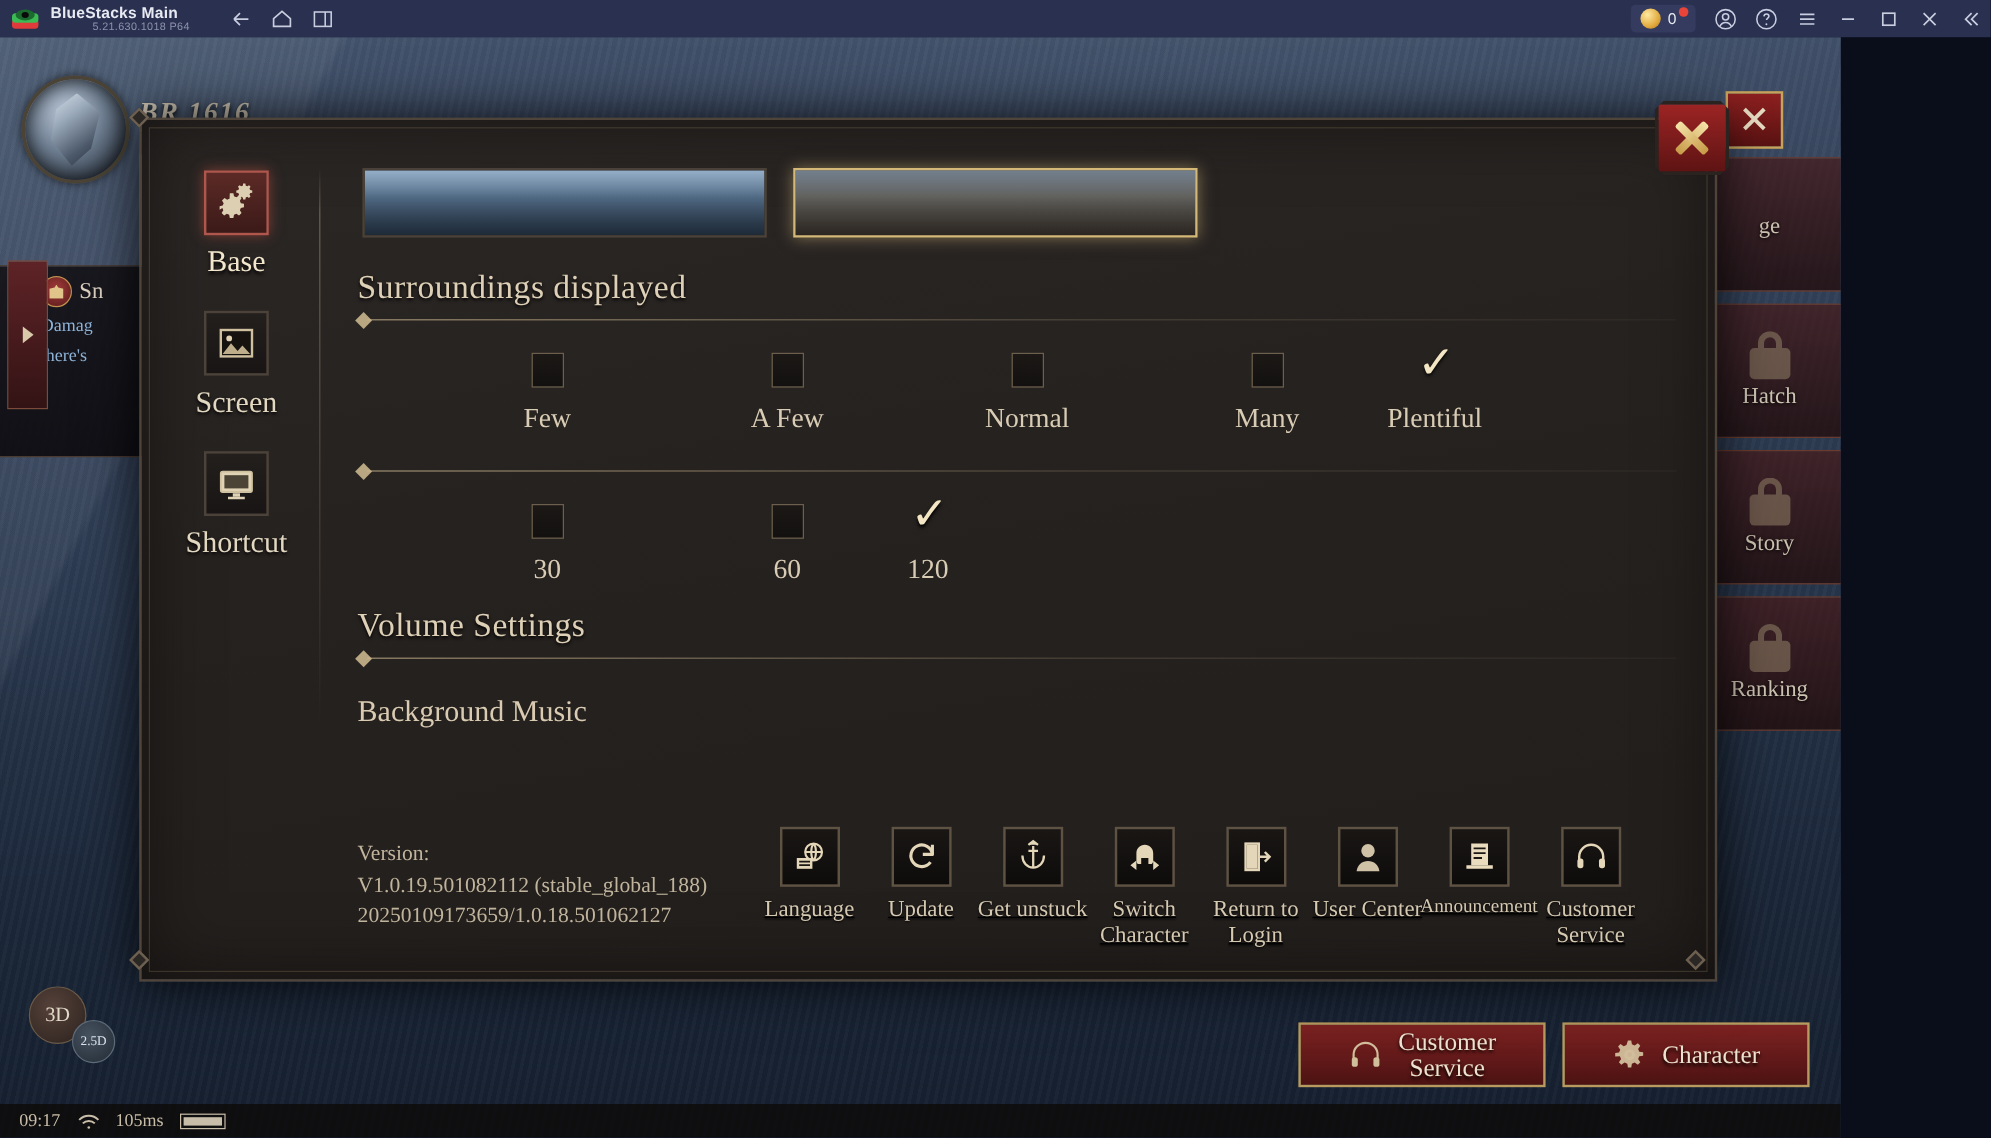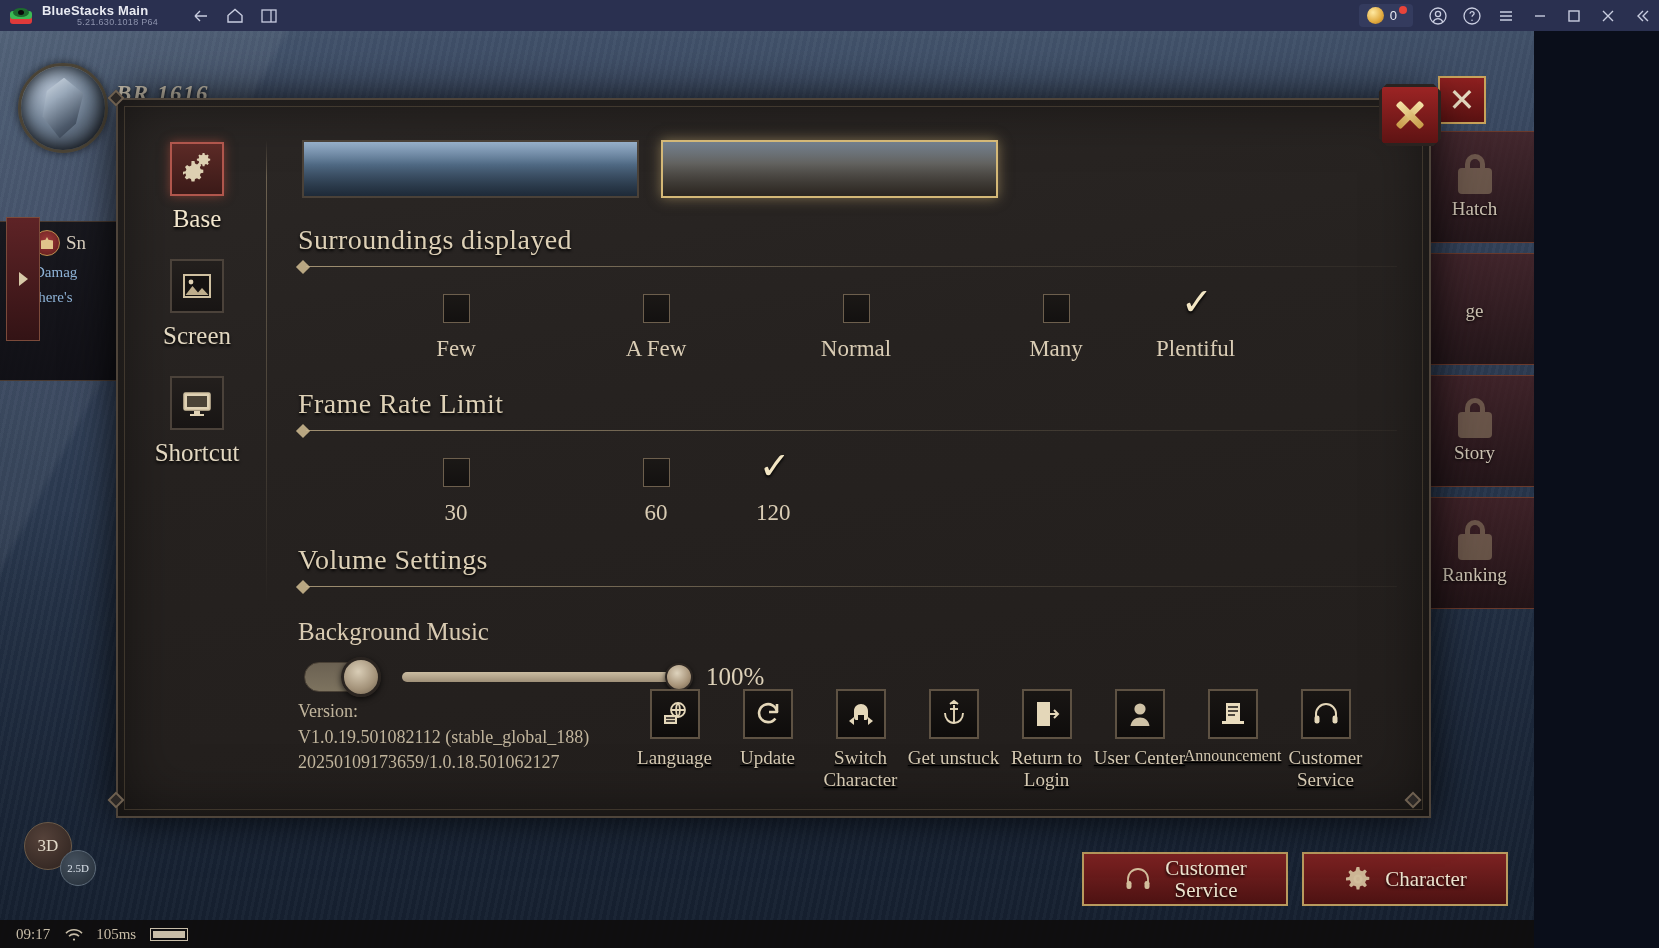--- a/index.html
+++ b/index.html
@@ -340,28 +340,28 @@
           <i></i>
         </div>
       <div class="chat-name">Sn</div>
     </div>
     <div class="chat-line">Damag</div>
     <div class="chat-line">there's</div>
   </div>
 
   <div id="side-panel">
     <div class="side-item">
+      <div class="lbl">ge</div>
+    </div>
+    <div class="side-item">
       <div class="lock">
           <div class="shack"></div>
           <div class="body"></div>
         </div>
       <div class="lbl">Hatch</div>
-    </div>
-    <div class="side-item">
-      <div class="lbl">ge</div>
     </div>
     <div class="side-item">
       <div class="lock">
           <div class="shack"></div>
           <div class="body"></div>
         </div>
       <div class="lbl">Story</div>
     </div>
     <div class="side-item">
       <div class="lock">
@@ -510,21 +510,20 @@
           <div class="opt-lbl">Many</div>
         </div>
         <div class="opt">
           <div class="cbox checked"></div>
           <div class="opt-lbl">Plentiful</div>
         </div>
       </div>
     </div>
 
     <div class="section">
-      <div class="sec-title">Frame Rate Limit</div>
       <div class="sec-rule">
           <div class="dia"></div>
           <div class="line"></div>
         </div>
       <div class="opts">
         <div class="opt" style="width:200px">
           <div class="cbox"></div>
           <div class="opt-lbl">30</div>
         </div>
         <div class="opt" style="width:200px">
@@ -539,30 +538,20 @@
     </div>
 
     <div class="section" style="margin-top:18px">
       <div class="sec-title">Volume Settings</div>
       <div class="sec-rule">
           <div class="dia"></div>
           <div class="line"></div>
         </div>
     </div>
     <div id="vol-label">Background Music</div>
-    <div id="vol-row">
-      <div class="switch">
-          <div class="knob"></div>
-        </div>
-      <div class="slider">
-        <div class="track"></div>
-        <div class="knob"></div>
-      </div>
-      <div id="vol-pct">100%</div>
-    </div>
 
     <div id="footer">
       <div id="version">
         <div>Version:</div>
         <div>V1.0.19.501082112  (stable_global_188)</div>
         <div>20250109173659/1.0.18.501062127</div>
       </div>
 
       <div id="footer-btns">
         <div class="fbtn">
@@ -582,42 +571,42 @@
             <svg width="30" height="30" viewBox="0 0 30 30" fill="none" stroke="#e4d7b9" stroke-width="2.6">
               <path d="M24 13a9 9 0 1 0-1.6 6.4"></path>
                 <path d="M24 5v8h-8" stroke-linejoin="round"></path>
             </svg>
           </div>
           <div class="lbl">Update</div>
         </div>
 
         <div class="fbtn">
           <div class="box">
-            <svg width="30" height="30" viewBox="0 0 30 30" fill="#e4d7b9">
-              <path d="M15 5c4 0 7 3 7 7v6c0 2-1 3-2 3h-2v-5h-6v5h-2c-1 0-2-1-2-3v-6c0-4 3-7 7-7z"></path>
-              <path d="M3 22l5-4v8zM27 22l-5-4v8z"></path>
-            </svg>
-          </div>
-          <div class="lbl">Switch Character</div>
-        </div>
-
-        <div class="fbtn">
-          <div class="box">
             <svg width="30" height="30" viewBox="0 0 30 30" fill="none" stroke="#e4d7b9" stroke-width="1.9">
               <path d="M15 6v18"></path>
                 <path d="M11 5l4-3 4 3" fill="#e4d7b9"></path>
                 <path d="M6 14c0 6 4 10 9 10s9-4 9-10"></path>
               <path d="M11 10h8"></path>
             </svg>
           </div>
           <div class="lbl">Get unstuck</div>
         </div>
 
         <div class="fbtn">
           <div class="box">
+            <svg width="30" height="30" viewBox="0 0 30 30" fill="#e4d7b9">
+              <path d="M15 5c4 0 7 3 7 7v6c0 2-1 3-2 3h-2v-5h-6v5h-2c-1 0-2-1-2-3v-6c0-4 3-7 7-7z"></path>
+              <path d="M3 22l5-4v8zM27 22l-5-4v8z"></path>
+            </svg>
+          </div>
+          <div class="lbl">Switch Character</div>
+        </div>
+
+        <div class="fbtn">
+          <div class="box">
             <svg width="30" height="30" viewBox="0 0 30 30" fill="none" stroke="#e4d7b9" stroke-width="2">
               <path d="M16 5H7v20h9" fill="#e4d7b9" stroke="none"></path>
                 <rect x="6" y="4" width="11" height="22" stroke="#e4d7b9"></rect>
               <path d="M18 15h8M22 11l4 4-4 4"></path>
             </svg>
           </div>
           <div class="lbl">Return to Login</div>
         </div>
 
         <div class="fbtn">

